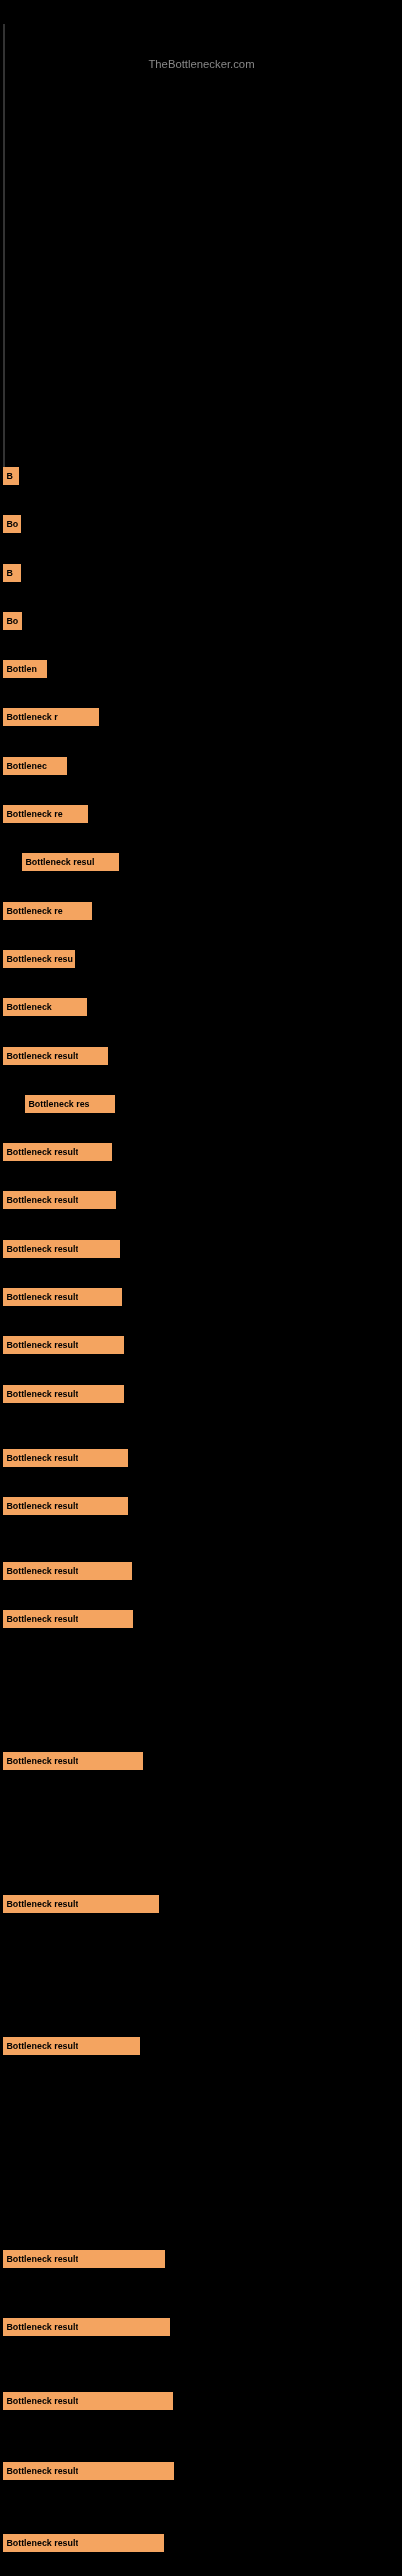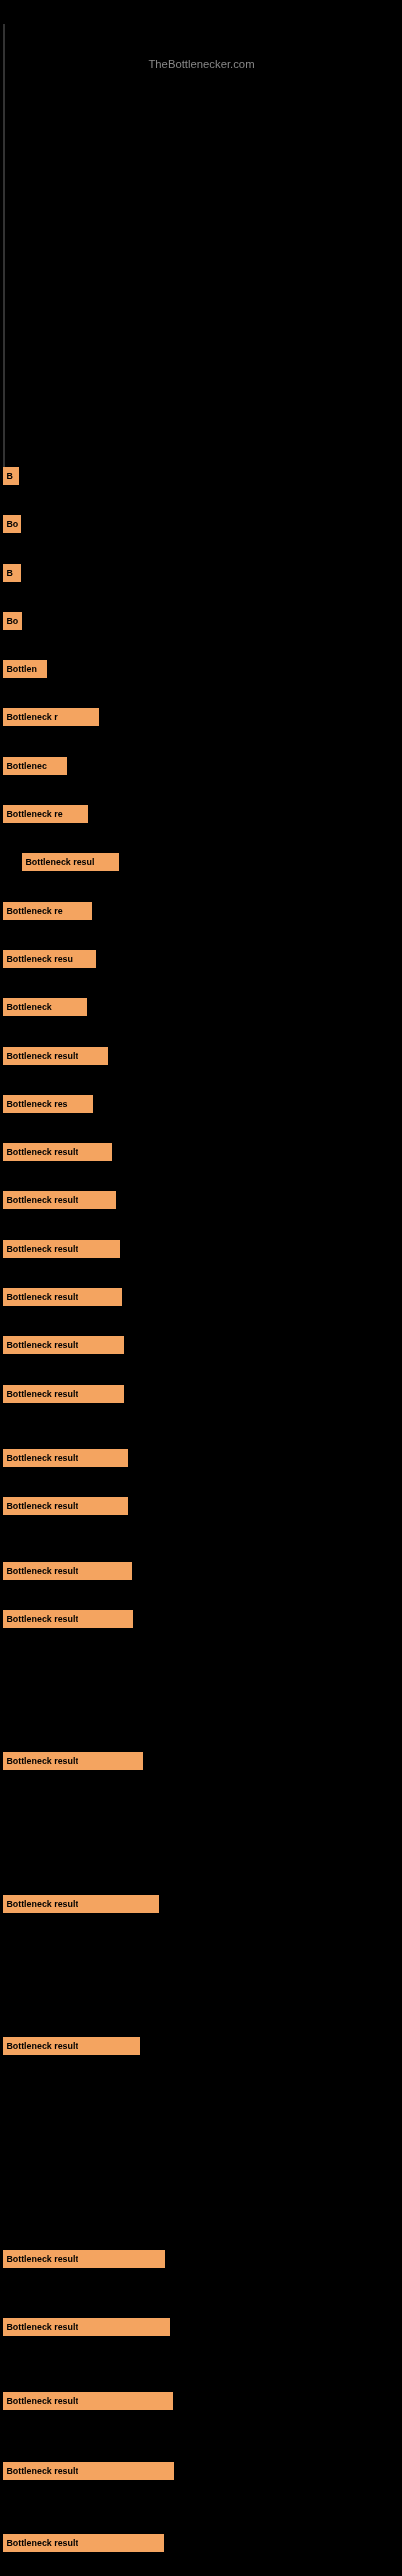--- a/index.html
+++ b/index.html
@@ -111,36 +111,36 @@
       <div class="bar" style="width: 97px;">
         <span class="bar-label">Bottleneck resul</span>
       </div>
     </div>
     <div class="bar-container" style="top: 902px; left: 3.2px;">
       <div class="bar" style="width: 89px;">
         <span class="bar-label">Bottleneck re</span>
       </div>
     </div>
     <div class="bar-container" style="top: 950px; left: 3.2px;">
-      <div class="bar" style="width: 93px;">
+      <div class="bar" style="width: 72px;">
         <span class="bar-label">Bottleneck resu</span>
       </div>
     </div>
     <div class="bar-container" style="top: 998px; left: 3.2px;">
       <div class="bar" style="width: 84px;">
         <span class="bar-label">Bottleneck</span>
       </div>
     </div>
     <div class="bar-container" style="top: 1047px; left: 3.2px;">
       <div class="bar" style="width: 105px;">
         <span class="bar-label">Bottleneck result</span>
       </div>
     </div>
     <div class="bar-container" style="top: 1095px; left: 3.2px;">
-      <div class="bar" style="width: 90px;">
+      <div class="bar" style="width: 90px; margin-left: 22px;">
         <span class="bar-label">Bottleneck res</span>
       </div>
     </div>
     <div class="bar-container" style="top: 1143px; left: 3.2px;">
       <div class="bar" style="width: 109px;">
         <span class="bar-label">Bottleneck result</span>
       </div>
     </div>
     <div class="bar-container" style="top: 1191px; left: 3.2px;">
       <div class="bar" style="width: 113px;">

